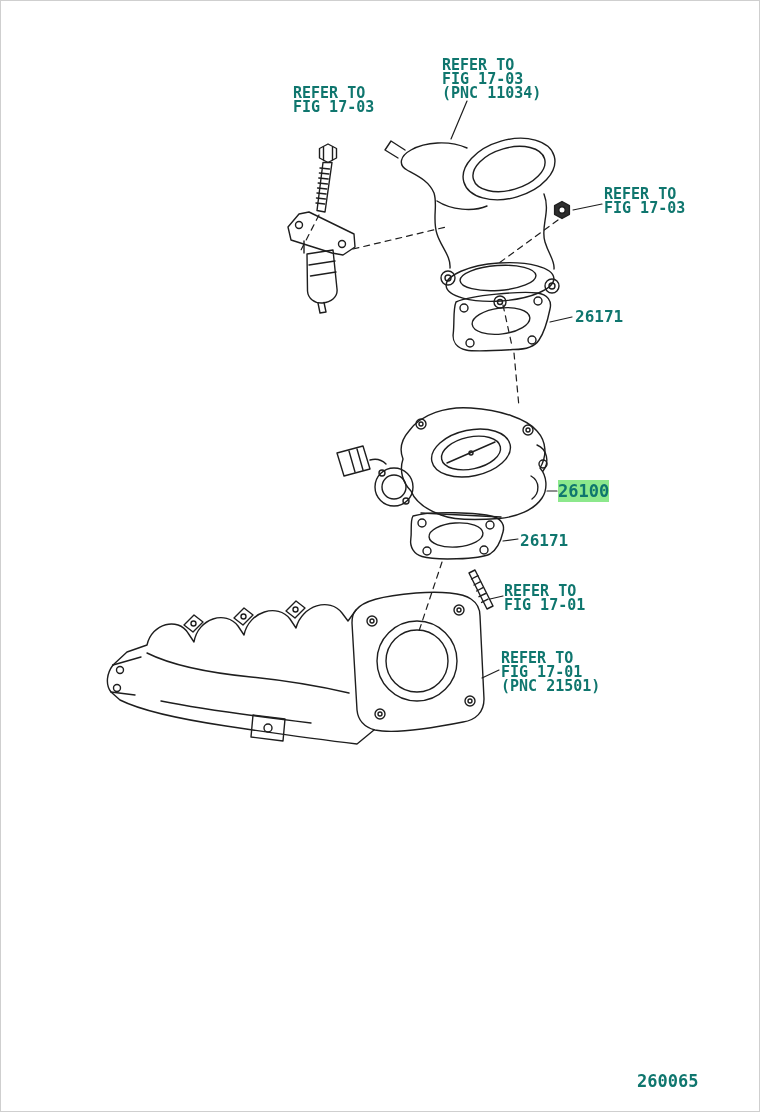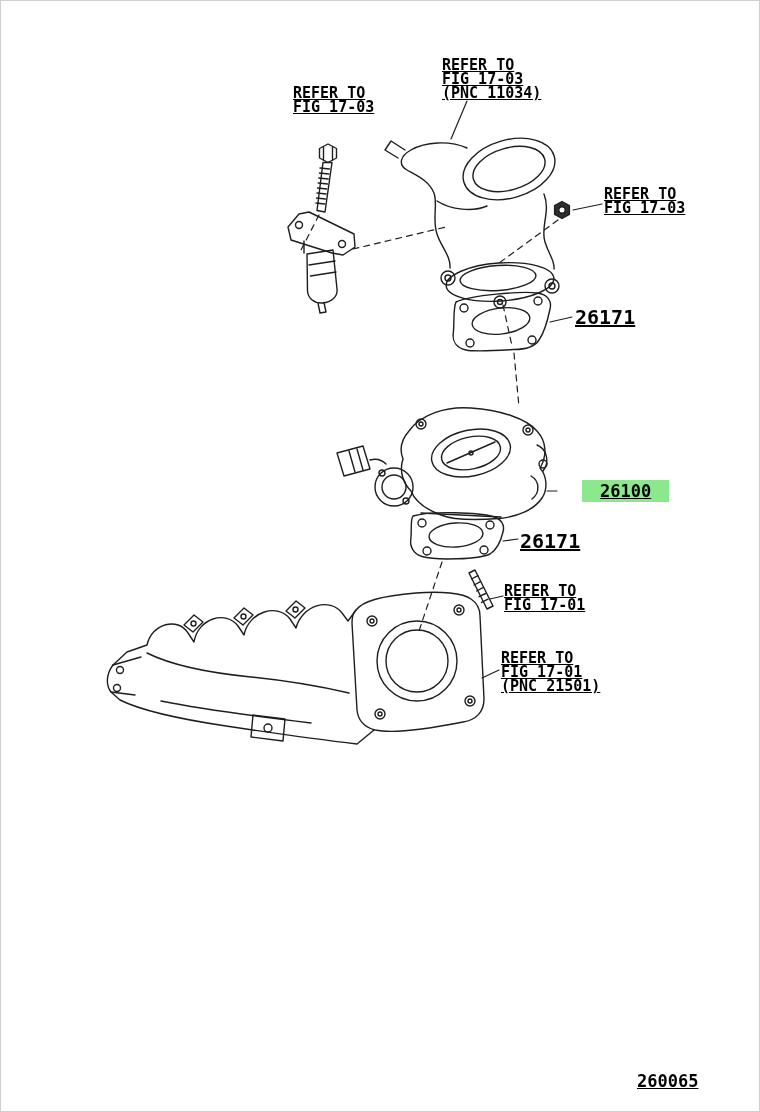--- a/index.html
+++ b/index.html
@@ -15,26 +15,26 @@
     overflow:hidden;
   }
   .art { position:absolute; left:0; top:0; }
   .art path, .art ellipse, .art circle, .art polygon, .art line {
     stroke:var(--line,#1e1e1e); fill:none;
     stroke-width:1.4; stroke-linecap:round; stroke-linejoin:round;
   }
   .art .dash { stroke-dasharray:6 5; stroke-width:1.2; }
   .art .leader { stroke-width:1.2; }
   .callout {
-    position:absolute; color:#000000; font-weight:700;
-    white-space:nowrap; letter-spacing:0;text-decoration:underline;
+    position:absolute; color:#0f766e; font-weight:700;
+    white-space:nowrap; letter-spacing:0;
   }
   .refer { font-size:15px; line-height:14px; }
-  .part  { font-size:20px; line-height:18px; }
-  .hl    { padding:2px 18px; font-size:17px; line-height:18px;margin-left:24px; }
+  .part  { font-size:16px; line-height:18px; }
+  .hl    { padding:2px 0; font-size:17px; line-height:18px; }
   .drawing-number { font-size:17px; }
 </style>
 </head>
 <body>
 
 <div class="stage">
 
   <svg class="art" width="760" height="1112" viewBox="0 0 760 1112">
 
     <g>

